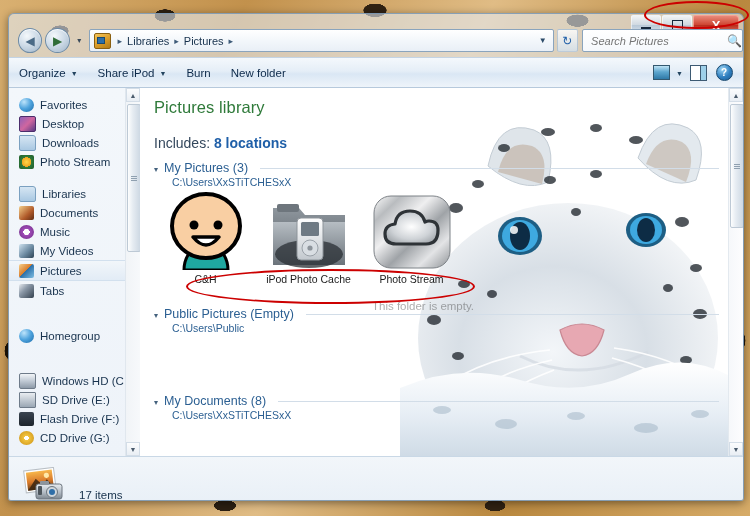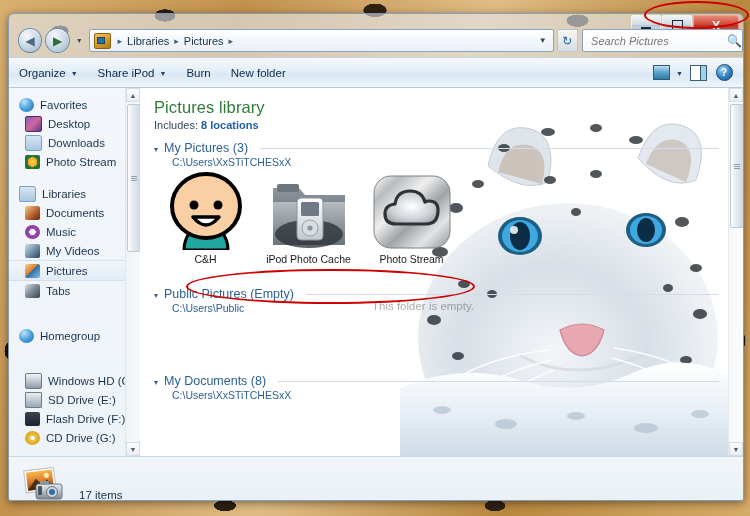--- a/index.html
+++ b/index.html
@@ -200,21 +200,21 @@
     background: linear-gradient(180deg,#f3f7fb 0%, #eef3f9 100%);
     position: relative;
     font-size: 11.5px; color: #19334e;
     padding-top: 7px;
     overflow: hidden;
   }
   .nav-item {
     height: 19px; display:flex; align-items:center; gap:6px;
     padding-left: 10px; white-space:nowrap;
   }
-  .nav-item.child { padding-left: 16px; }
+  .nav-item.child { padding-left: 10px; }
   .nav-item.selected {
     background: linear-gradient(180deg,#f2f6fa 0%, #e2ecf6 100%);
     border-top:1px solid #d2e0ee; border-bottom:1px solid #d2e0ee;
   }
   .nav-gap { height: 13px; }
   .nico { width:15px;height:14px;flex:0 0 15px; border-radius:2px; position:relative; }
   .nico.globe { border-radius:50%; background: radial-gradient(circle at 34% 28%, #bde4fb 0%, #4ea3dd 48%, #1b6aa8 100%); }
   .nico.desktop { background: linear-gradient(135deg,#8e5fb8 0%, #d0669f 50%, #5a3c86 100%); border:1px solid #4b2d6b;}
   .nico.folder { background: linear-gradient(180deg,#d6e6f3 0%, #a9c8e2 100%); border:1px solid #7ba0c0; border-radius:1px 3px 2px 2px;}
   .nico.sun { background: radial-gradient(circle at 50% 50%, #ffd84a 0%, #f0a51f 45%, #2f7a3a 48%, #1f5c2a 100%); border-radius:2px;}
@@ -266,21 +266,21 @@
 
   #content-inner {
     position:absolute; left:0; top:0; right:14px; bottom:0;
     padding: 9px 0 0 14px;
   }
 
   #lib-title {
     font-size: 16.5px; color: #2f7a3a; font-weight: normal;
     letter-spacing: 0.1px; line-height: 20px;
   }
-  #lib-sub { font-size: 11px; color: #33475c; margin-top: 2px; }
+  #lib-sub { font-size: 14px; color: #33475c; margin-top: 18px; }
   #lib-sub a { color:#1f5fa8; text-decoration:none; font-weight:bold; }
 
   .group-head {
     margin-top: 10px;
     display: flex; align-items: center; gap: 6px;
     font-size: 12.5px; color: #2b5f92;
   }
   .gtri { font-size: 8px; color: #44627e; position:relative; top:1px; }
   .grule { flex:1; height:1px; background:#d2dde8; margin-left:6px; margin-right:10px;}
   .group-path { font-size: 10.5px; color:#2b5f92; margin-left:18px; margin-top:1px;}

